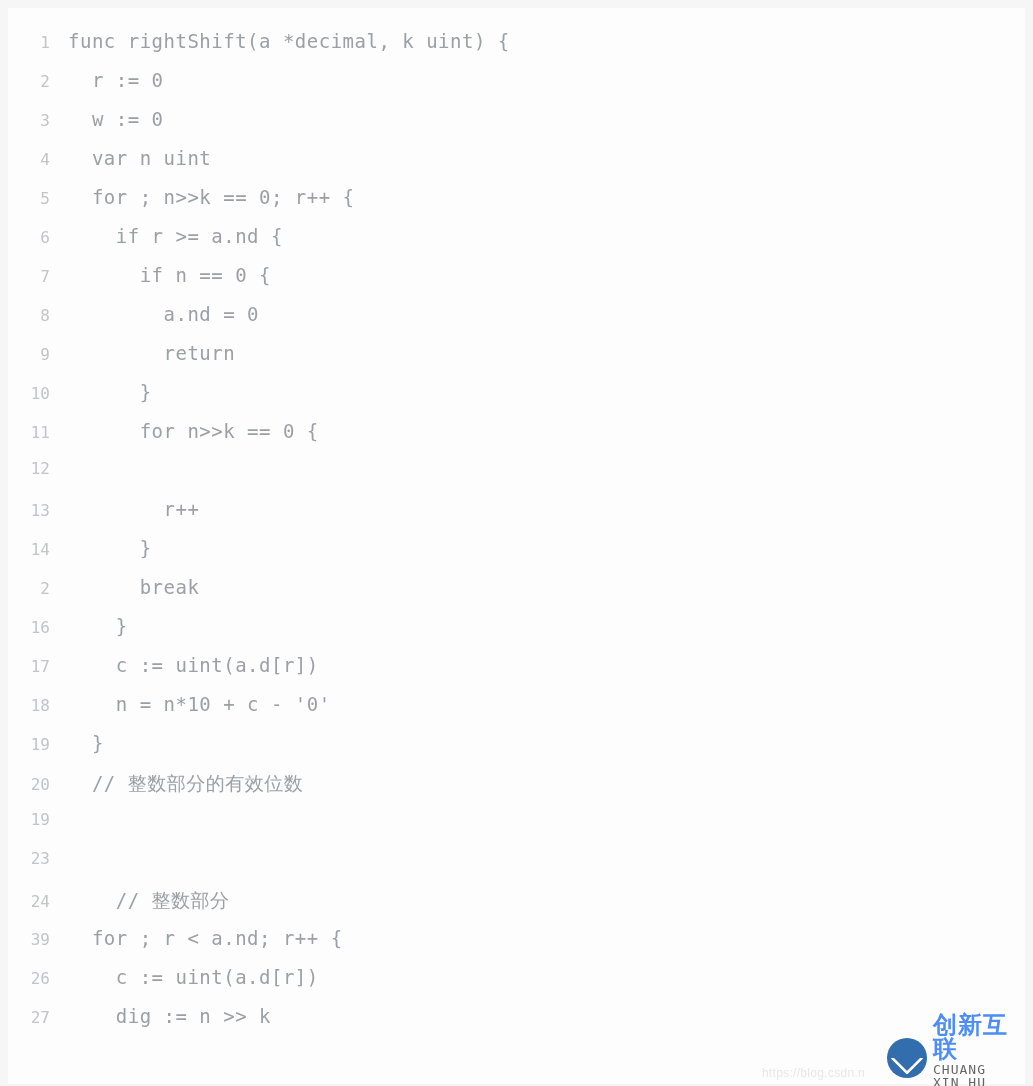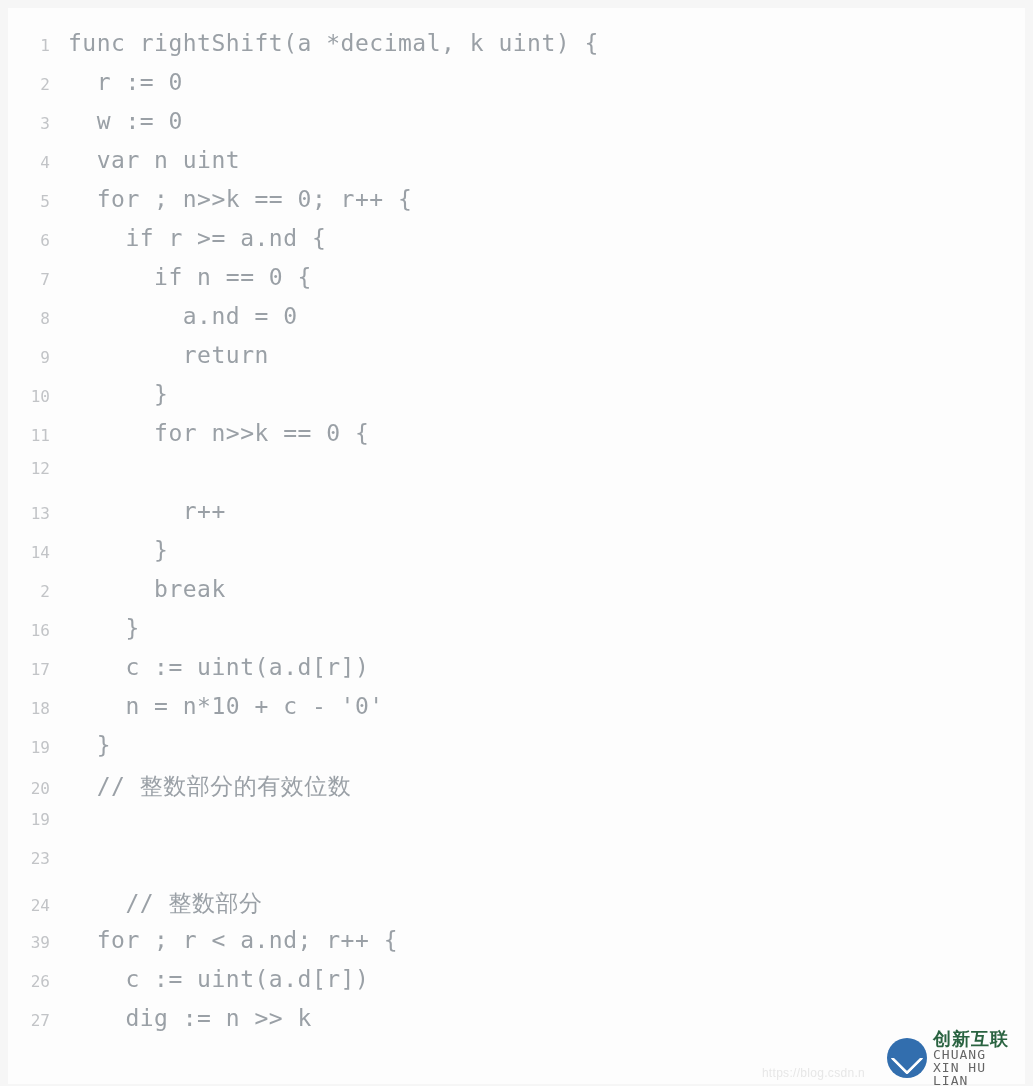--- a/index.html
+++ b/index.html
@@ -28,21 +28,21 @@
     width: 60px;
     flex: 0 0 60px;
     text-align: right;
     padding-right: 18px;
     box-sizing: border-box;
     color: #c2c4c7;
     font-size: 16px;
     user-select: none;
   }
   .code {
-    font-size: 23px;
+    font-size: 19px;
     letter-spacing: 0.5px;
     white-space: pre;
     color: #9aa0a6;
   }
   .watermark-text {
     position: absolute;
     right: 160px;
     bottom: 4px;
     font-size: 12px;
     color: #e7e7e7;
@@ -77,24 +77,24 @@
     border-top-color:transparent;
     border-radius:3px;
     transform:rotate(45deg);
     box-sizing:border-box;
   }
   .logo-text-wrap{
     margin-left:6px;
     line-height:1;
   }
   .logo-cn{
-    font-family: Liberation Serif, serif;
-    font-size:18px;
+    font-family: Liberation Mono, monospace;
+    font-size:24px;
     font-weight:700;
-    color:#14532d;
+    color:#3b82f6;
     letter-spacing:1px;
   }
   .logo-en{
     font-size:13px;
     color:#555;
     letter-spacing:1px;
   }
 </style>
 </head>
 <body>

